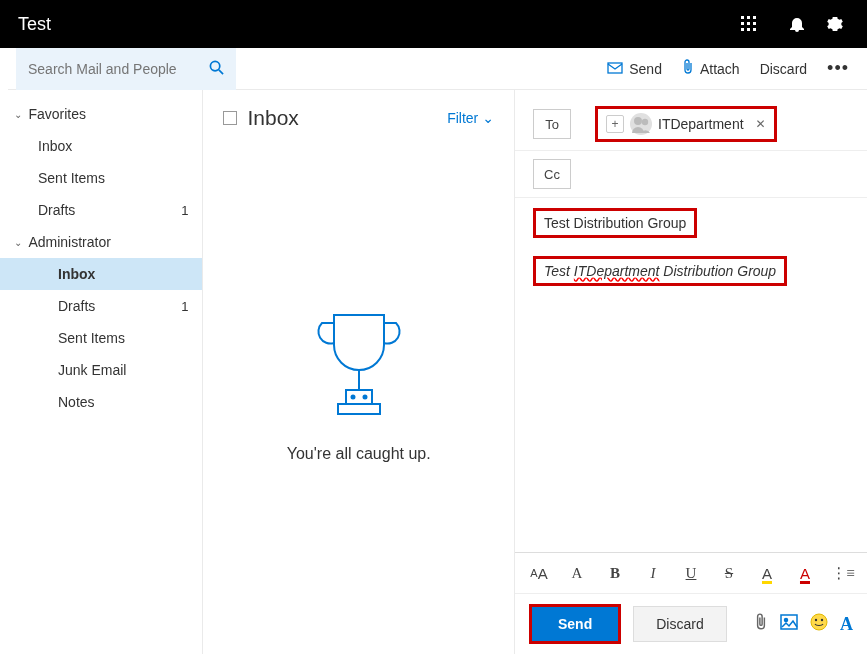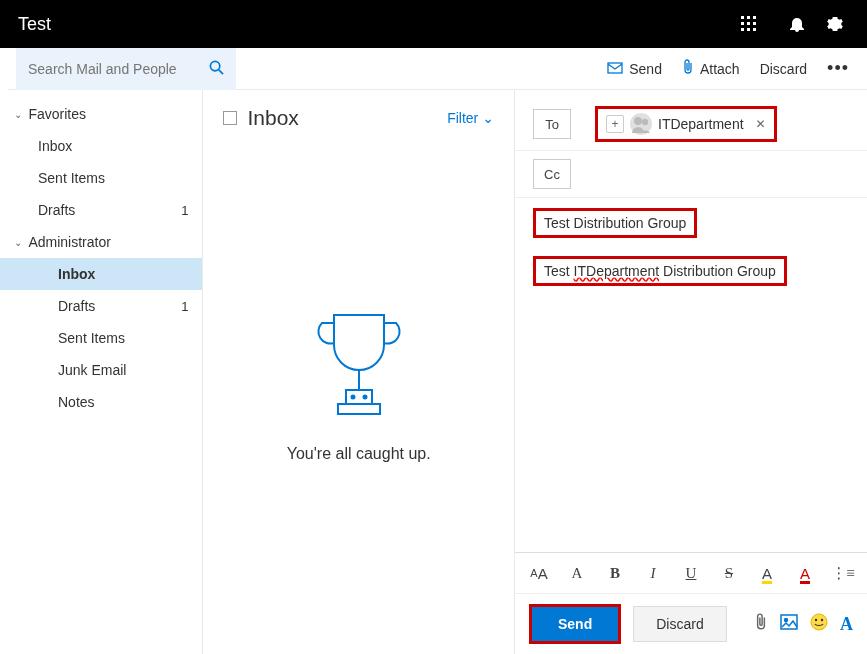--- a/index.html
+++ b/index.html
@@ -35,21 +35,21 @@
 .compose { flex: 1; background: #fff; display: flex; flex-direction: column; padding-top: 8px; }
 .compose-row { display: flex; align-items: center; padding: 8px 18px; border-bottom: 1px solid #eee; }
 .addr-label { width: 38px; height: 30px; border: 1px solid #ccc; display: flex; align-items: center; justify-content: center; font-size: 13px; color: #444; cursor: pointer; }
 .chip-wrap { margin-left: 24px; display: flex; align-items: center; border: 3px solid #cc0000; padding: 4px 8px; gap: 6px; }
 .chip-plus { width: 18px; height: 18px; border: 1px solid #ccc; display: flex; align-items: center; justify-content: center; font-size: 12px; color: #666; border-radius: 2px; }
 .chip-avatar { width: 22px; height: 22px; background: #e0e0e0; border-radius: 50%; display:flex; align-items:center; justify-content:center; color:#999; font-size:13px; }
 .chip-name { font-size: 14px; color: #333; }
 .chip-remove { color: #666; font-size: 12px; cursor: pointer; margin-left: 6px; }
 .subject-row { padding: 10px 18px 0 18px; }
 .subject-box { border: 3px solid #cc0000; padding: 4px 8px; display: inline-block; font-size: 14px; color: #333; min-width: 150px; }
-.body-row { padding: 18px 18px 0 18px; flex: 1; }
+.body-row { padding: 18px 18px 0 18px; flex: 1; font-style: italic; }
 .body-box { border: 3px solid #cc0000; padding: 4px 8px; display: inline-block; font-size: 14px; color: #333; }
 .spellerr { text-decoration: underline wavy red; }
 .toolbar { border-top: 1px solid #ddd; display: flex; align-items: center; padding: 6px 10px; gap: 10px; color: #444; }
 .tb-btn { width: 28px; height: 28px; display: flex; align-items: center; justify-content: center; cursor: pointer; font-size: 15px; font-family: "Times New Roman", serif; }
 .tb-btn.u { text-decoration: underline; }
 .tb-btn.s { text-decoration: line-through; }
 .tb-btn.red { color: #c00; }
 .actionbar { display: flex; align-items: center; padding: 10px 14px; gap: 12px; border-top: 1px solid #eee; }
 .btn-send-wrap { border: 3px solid #cc0000; }
 .btn-send { background: #0078d4; color: #fff; border: none; padding: 9px 26px; font-size: 14px; font-weight: 600; cursor: pointer; }

